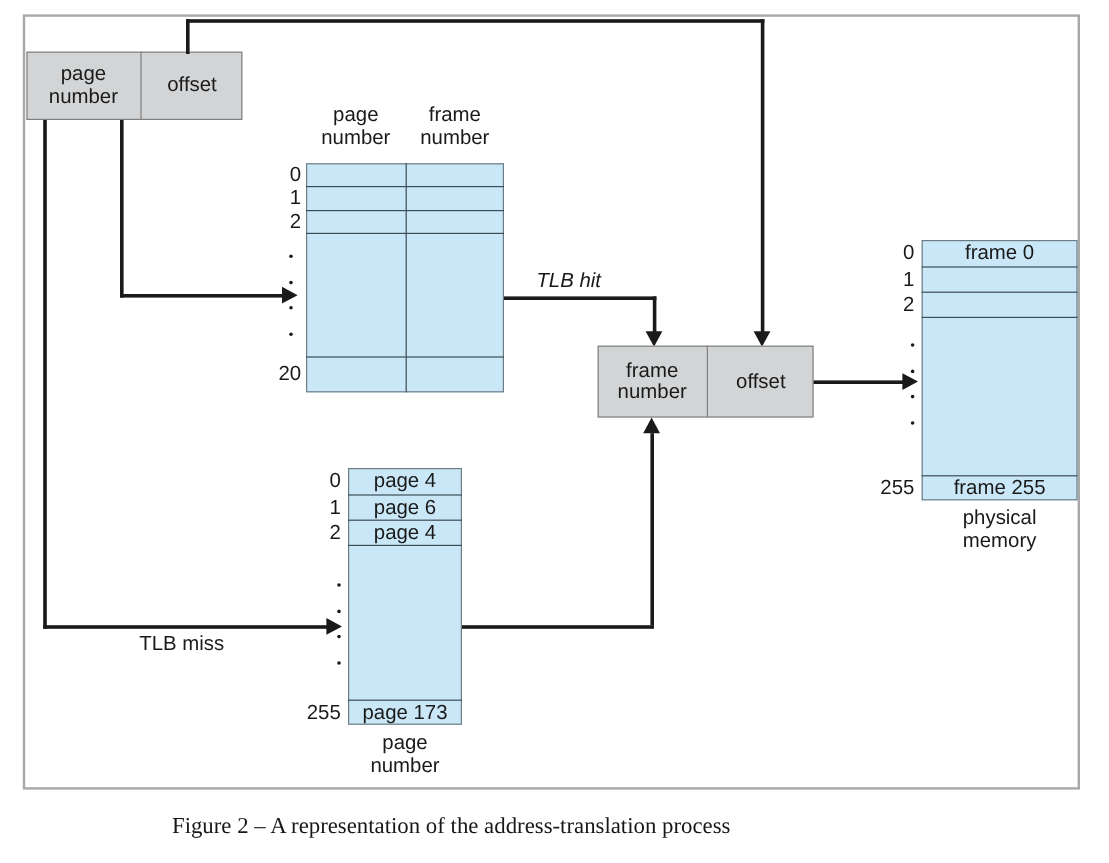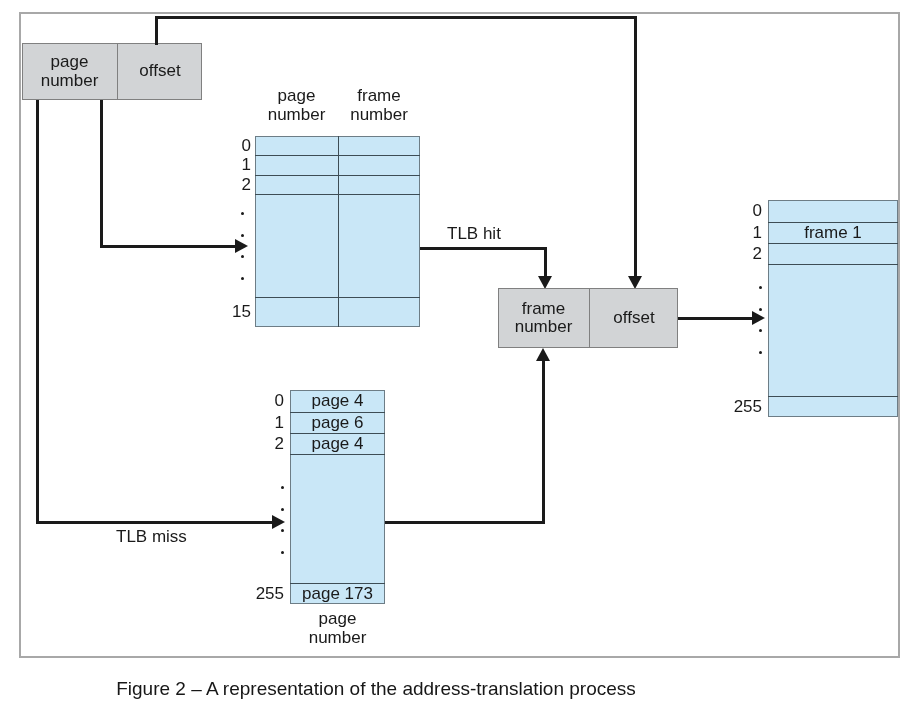--- a/index.html
+++ b/index.html
@@ -150,21 +150,21 @@
     border-right: 7px solid transparent;
     border-bottom: 13px solid #1a1a1a;
   }
   
   #figure-caption {
     position: absolute;
     left: 0;
     top: 678px;
     width: 752px;
     text-align: center;
-    font-family: Liberation Sans, sans-serif;
+    font-family: Liberation Serif, serif;
     font-size: 19px;
     color: #171717;
   }
 </style>
 </head>
 <body>
 
 <div id="figure-root">
 
   <div class="figure-frame"></div>
@@ -211,26 +211,26 @@
 
   <div class="idx-label" style="left:226px; top:136px; width:25px; height:19px;">0</div>
   <div class="idx-label" style="left:226px; top:155px; width:25px; height:20px;">1</div>
   <div class="idx-label" style="left:226px; top:175px; width:25px; height:19px;">2</div>
   <div class="dots" style="left:238px; top:212px; width:8px; height:68px;">
     <span></span>
       <span></span>
       <span></span>
       <span></span>
   </div>
-  <div class="idx-label" style="left:220px; top:297px; width:31px; height:30px;">15</div>
+  <div class="idx-label" style="left:220px; top:297px; width:31px; height:30px;">20</div>
 
   <div class="ln-h" style="left:420px; top:247px; width:127px;"></div>
   <div class="ln-v" style="left:544px; top:247px; height:31px;"></div>
   <div class="arrow-d" style="left:538px; top:276px;"></div>
-  <div class="flow-label" style="left:447px; top:224px;">TLB hit</div>
+  <div class="flow-label" style="left:447px; top:224px;font-style:italic;">TLB hit</div>
 
   <div class="gray-box" style="left:498px; top:288px; width:180px; height:60px;"></div>
   <div class="divider-v" style="left:589px; top:288px; height:60px;"></div>
   <div class="gray-cell" style="left:498px; top:288px; width:91px; height:60px; flex-direction:column;">
     <span>frame</span>
     <span>number</span>
   </div>
   <div class="gray-cell" style="left:590px; top:288px; width:88px; height:60px;">
     <span>offset</span>
   </div>
@@ -267,28 +267,33 @@
     <div>page</div>
     <div>number</div>
   </div>
 
   <div class="blue-table" style="left:768px; top:200px; width:130px; height:217px;"></div>
   <div class="row-line" style="left:768px; top:222px; width:130px;"></div>
   <div class="row-line" style="left:768px; top:243px; width:130px;"></div>
   <div class="row-line" style="left:768px; top:264px; width:130px;"></div>
   <div class="row-line" style="left:768px; top:396px; width:130px;"></div>
 
-  <div class="cell-text" style="left:768px; top:222px; width:130px; height:21px;">frame 1</div>
+  <div class="cell-text" style="left:768px; top:200px; width:130px; height:22px;">frame 0</div>
+  <div class="cell-text" style="left:768px; top:396px; width:130px; height:21px;">frame 255</div>
 
   <div class="idx-label" style="left:736px; top:200px; width:26px; height:22px;">0</div>
   <div class="idx-label" style="left:736px; top:222px; width:26px; height:21px;">1</div>
   <div class="idx-label" style="left:736px; top:243px; width:26px; height:21px;">2</div>
   <div class="dots" style="left:756px; top:286px; width:8px; height:68px;">
     <span></span>
       <span></span>
       <span></span>
       <span></span>
   </div>
   <div class="idx-label" style="left:725px; top:396px; width:37px; height:21px;">255</div>
+  <div class="caption-label" style="left:768px; top:422px; width:130px;">
+    <div>physical</div>
+    <div>memory</div>
+  </div>
 
 </div>
 
 <div id="figure-caption">Figure 2 – A representation of the address-translation process</div>
 
 </body></html>

